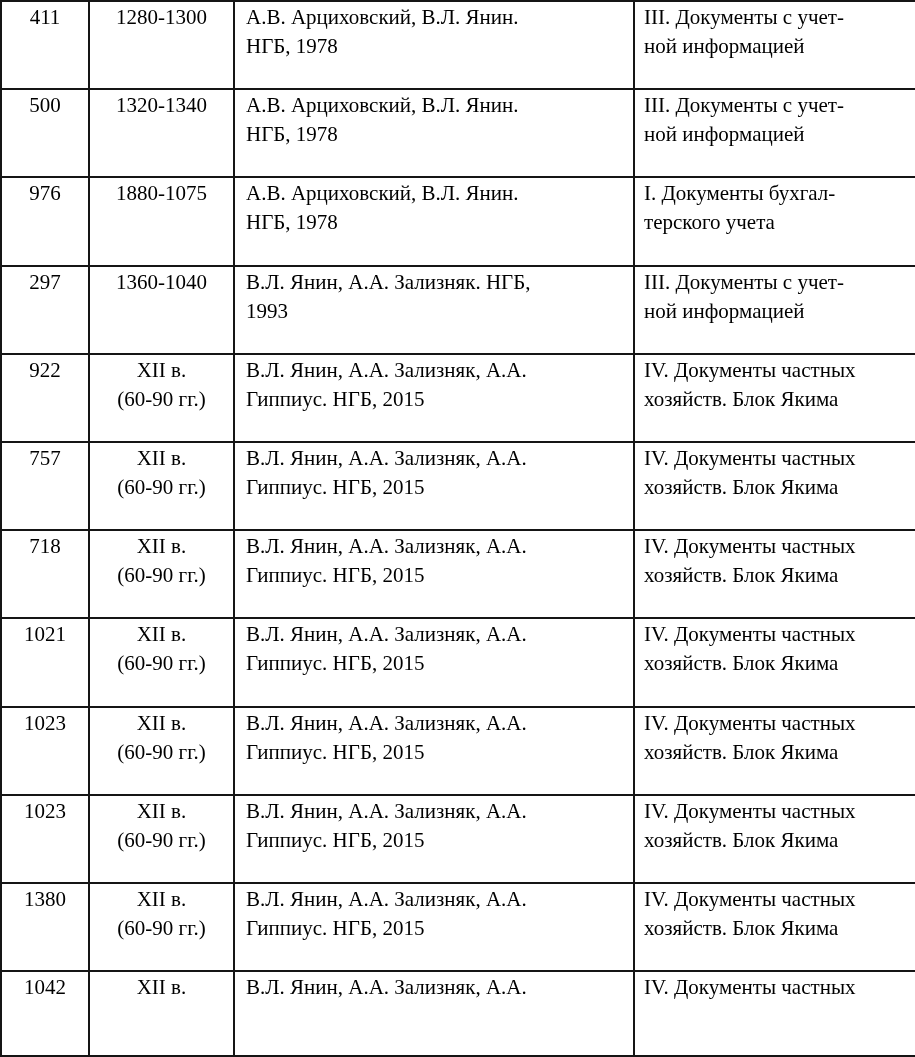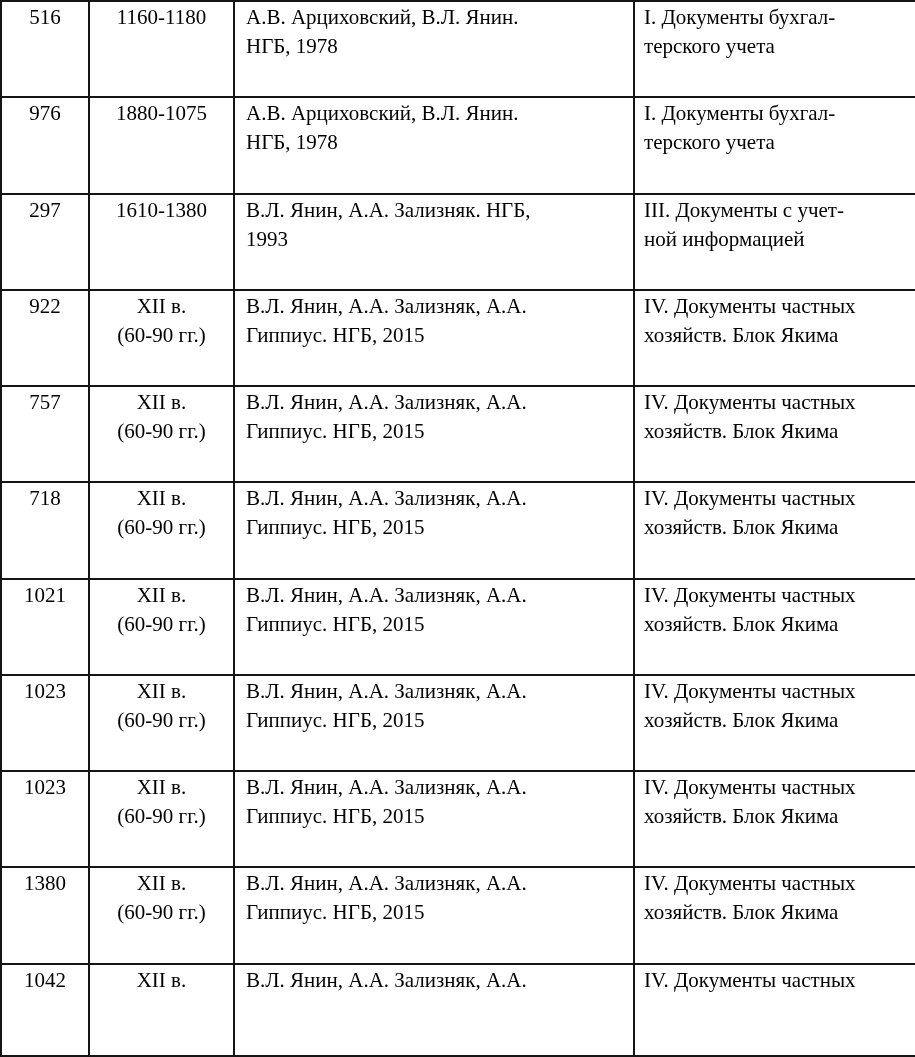--- a/index.html
+++ b/index.html
@@ -40,66 +40,82 @@
 <body>
 
 <table class="doc-table">
   <colgroup>
     <col style="width:88px">
     <col style="width:145px">
     <col style="width:400px">
     <col style="width:282px">
   </colgroup>
   <tbody id="rows">
-
-
-
-
-
-
-  <tr>
-    <td class="c-num">
-          <span class="line">516</span>
-        </td>
-    <td class="c-date">
-          <span class="line">1160-1180</span>
+  <tr>
+    <td class="c-num">
+          <span class="line">411</span>
+        </td>
+    <td class="c-date">
+          <span class="line">1280-1300</span>
         </td>
     <td class="c-source">
           <span class="line">А.В. Арциховский, В.Л. Янин.</span>
           <span class="line">НГБ, 1978</span>
         </td>
     <td class="c-category">
+          <span class="line">III. Документы с учет-</span>
+          <span class="line">ной информацией</span>
+        </td>
+  </tr>
+
+
+
+  <tr>
+    <td class="c-num">
+          <span class="line">500</span>
+        </td>
+    <td class="c-date">
+          <span class="line">1320-1340</span>
+        </td>
+    <td class="c-source">
+          <span class="line">А.В. Арциховский, В.Л. Янин.</span>
+          <span class="line">НГБ, 1978</span>
+        </td>
+    <td class="c-category">
+          <span class="line">III. Документы с учет-</span>
+          <span class="line">ной информацией</span>
+        </td>
+  </tr>
+
+
+
+
+  <tr>
+    <td class="c-num">
+          <span class="line">976</span>
+        </td>
+    <td class="c-date">
+          <span class="line">1880-1075</span>
+        </td>
+    <td class="c-source">
+          <span class="line">А.В. Арциховский, В.Л. Янин.</span>
+          <span class="line">НГБ, 1978</span>
+        </td>
+    <td class="c-category">
           <span class="line">I. Документы бухгал-</span>
           <span class="line">терского учета</span>
         </td>
   </tr>
 
   <tr>
     <td class="c-num">
-          <span class="line">976</span>
-        </td>
-    <td class="c-date">
-          <span class="line">1880-1075</span>
-        </td>
-    <td class="c-source">
-          <span class="line">А.В. Арциховский, В.Л. Янин.</span>
-          <span class="line">НГБ, 1978</span>
-        </td>
-    <td class="c-category">
-          <span class="line">I. Документы бухгал-</span>
-          <span class="line">терского учета</span>
-        </td>
-  </tr>
-
-  <tr>
-    <td class="c-num">
           <span class="line">297</span>
         </td>
     <td class="c-date">
-          <span class="line">1610-1380</span>
+          <span class="line">1360-1040</span>
         </td>
     <td class="c-source">
           <span class="line">В.Л. Янин, А.А. Зализняк. НГБ,</span>
           <span class="line">1993</span>
         </td>
     <td class="c-category">
           <span class="line">III. Документы с учет-</span>
           <span class="line">ной информацией</span>
         </td>
   </tr>

